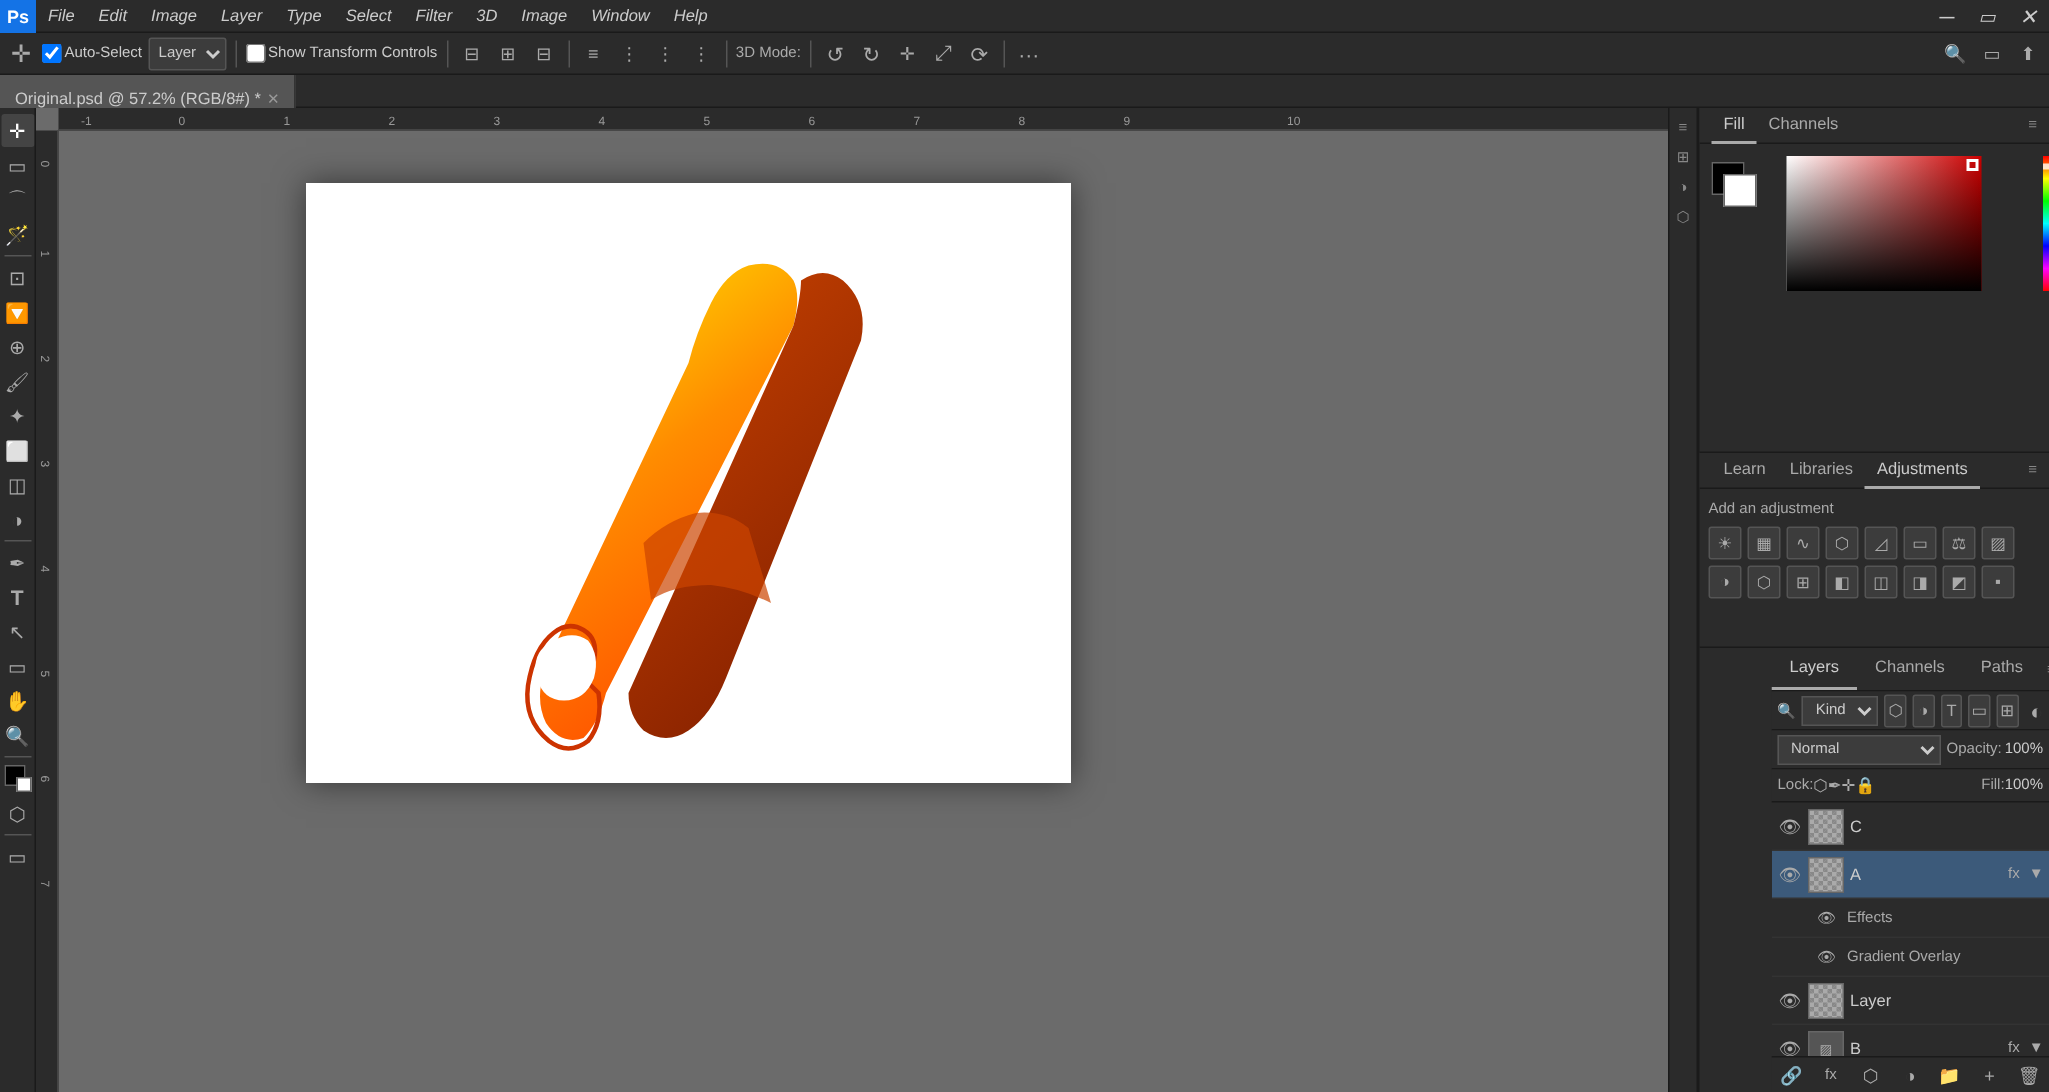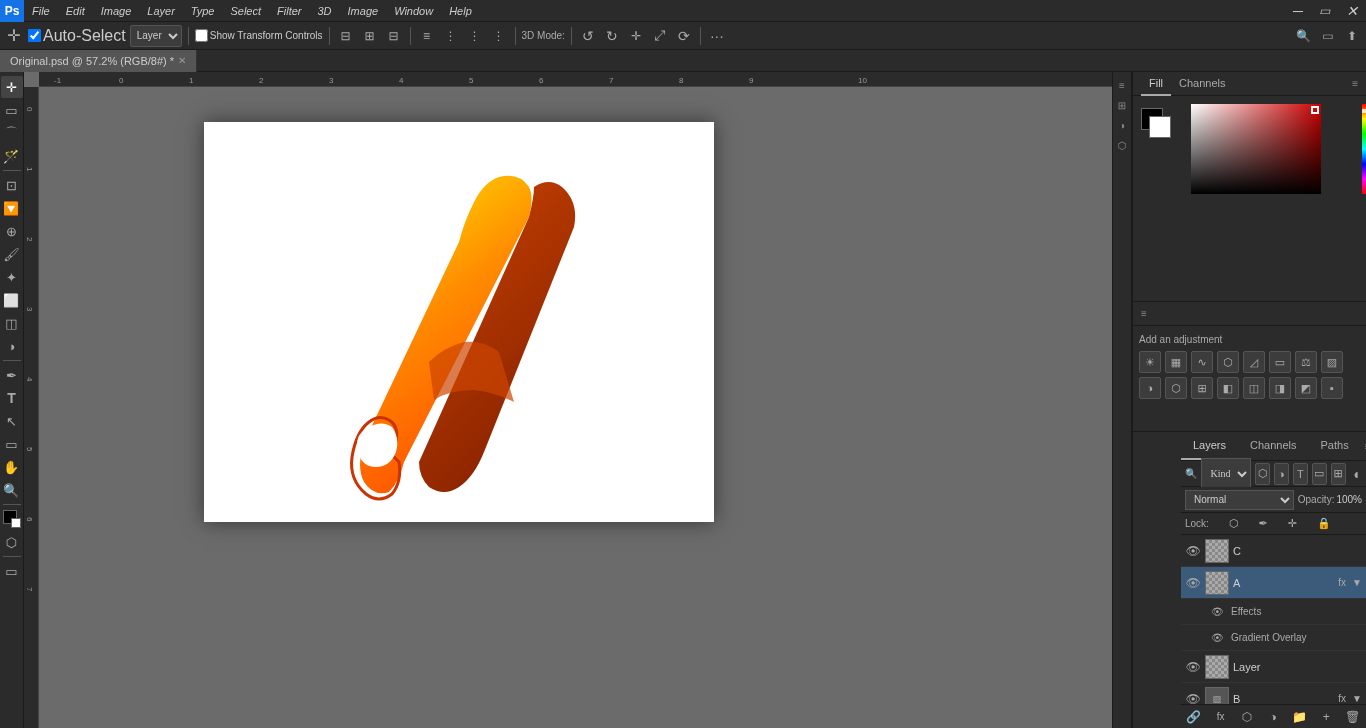--- a/index.html
+++ b/index.html
@@ -41,21 +41,21 @@
     #ruler-h { position: absolute; top: 0; left: 15px; right: 0; height: 15px; background: #2b2b2b; border-bottom: 1px solid #444; display: flex; align-items: flex-end; overflow: hidden; }
     #ruler-v { position: absolute; top: 15px; left: 0; width: 15px; bottom: 0; background: #2b2b2b; border-right: 1px solid #444; }
 
     
     #canvas { position: absolute; top: 50px; left: 180px; width: 510px; height: 400px; background: white; box-shadow: 0 0 20px rgba(0,0,0,0.5); }
 
     
     #tab-bar { height: 22px; background: #2b2b2b; border-bottom: 1px solid #1a1a1a; display: flex; align-items: center; }
     .tab { height: 22px; padding: 0 10px; display: flex; align-items: center; background: #444; border-right: 1px solid #333; font-size: 11px; color: #ccc; gap: 4px; cursor: pointer; }
     .tab .close { font-size: 10px; color: #999; cursor: pointer; }
-    .tab.active { background: #555; }
+    .tab.active { background: #555; align-items: flex-end; }
 
     
     #right-panel { width: 234px; background: #2b2b2b; border-left: 1px solid #1a1a1a; display: flex; flex-direction: column; }
 
     
     #color-panel { height: 230px; border-bottom: 1px solid #1a1a1a; }
     .panel-header { height: 24px; background: #2b2b2b; display: flex; align-items: center; justify-content: space-between; padding: 0 8px; border-bottom: 1px solid #1a1a1a; }
     .panel-tabs { display: flex; }
     .panel-tab { padding: 0 8px; height: 24px; display: flex; align-items: center; font-size: 11px; color: #aaa; cursor: pointer; border-bottom: 2px solid transparent; }
     .panel-tab.active { color: #ccc; border-bottom: 2px solid #aaa; }
@@ -66,25 +66,25 @@
     #adjustments-panel { height: 130px; border-bottom: 1px solid #1a1a1a; }
     .adj-icons { padding: 6px; display: flex; flex-wrap: wrap; gap: 4px; }
     .adj-icon { width: 22px; height: 22px; background: #3c3c3c; border: 1px solid #555; display: flex; align-items: center; justify-content: center; font-size: 11px; cursor: pointer; color: #aaa; border-radius: 2px; }
 
     
     #layers-panel { flex: 1; display: flex; flex-direction: column; overflow: hidden; margin-left: 48px; }
     .layers-tabs { display: flex; border-bottom: 1px solid #1a1a1a; }
     .layers-tab { padding: 0 12px; height: 28px; display: flex; align-items: center; font-size: 11px; color: #aaa; cursor: pointer; border-bottom: 2px solid transparent; }
     .layers-tab.active { color: #ccc; border-bottom: 2px solid #aaa; }
     .layers-filter { height: 26px; background: #2b2b2b; display: flex; align-items: center; padding: 0 4px; gap: 4px; border-bottom: 1px solid #1a1a1a; }
-    .layers-filter-select { height: 32px; background: #3c3c3c; border: 1px solid #555; color: #ccc; font-size: 10px; padding: 0 4px; font-family: Liberation Serif, serif; }
+    .layers-filter-select { height: 20px; background: #3c3c3c; border: 1px solid #555; color: #ccc; font-size: 10px; padding: 0 4px; }
     .layers-blend { height: 26px; background: #2b2b2b; display: flex; align-items: center; padding: 0 4px; gap: 4px; border-bottom: 1px solid #1a1a1a; }
     .layers-blend-select { height: 20px; background: #3c3c3c; border: 1px solid #555; color: #ccc; font-size: 10px; padding: 0 4px; flex: 1; }
     .layers-opacity { display: flex; align-items: center; gap: 2px; font-size: 10px; color: #aaa; }
-    .layers-lock-row { height: 22px; background: #2b2b2b; display: flex; align-items: center; padding: 0 4px; gap: 20px; border-bottom: 1px solid #1a1a1a; }
+    .layers-lock-row { height: 22px; background: #2b2b2b; display: flex; align-items: center; padding: 0 4px; gap: 0; border-bottom: 1px solid #1a1a1a; }
     .lock-icon { font-size: 11px; color: #aaa; cursor: pointer; }
     .layers-list { flex: 1; overflow-y: auto; background: #2b2b2b; }
     .layer-item { height: 32px; display: flex; align-items: center; padding: 0 4px; gap: 4px; border-bottom: 1px solid #333; cursor: pointer; }
     .layer-item.active { background: #3c5a7a; }
     .layer-eye { width: 16px; height: 16px; display: flex; align-items: center; justify-content: center; font-size: 12px; cursor: pointer; color: #aaa; }
     .layer-thumb-checker { width: 24px; height: 24px; background-image: 
       linear-gradient(45deg, #888 25%, transparent 25%), 
       linear-gradient(-45deg, #888 25%, transparent 25%), 
       linear-gradient(45deg, transparent 75%, #888 75%), 
       linear-gradient(-45deg, transparent 75%, #888 75%);
@@ -132,21 +132,21 @@
   <div style="flex:1"></div>
   <div class="menu-item" style="font-size:14px">─</div>
   <div class="menu-item" style="font-size:12px">▭</div>
   <div class="menu-item" style="font-size:14px">✕</div>
 </div>
 
 <div id="options-bar">
   <div class="options-icon" style="font-size:16px">✛</div>
   <div style="display:flex;align-items:center;gap:2px">
     <input type="checkbox" checked="" style="">
-    <span style="font-size:16px;color:#ccc">Auto-Select</span>
+    <span style="font-size:10px;color:#ccc">Auto-Select</span>
   </div>
   <select class="options-btn" style="padding:0 2px">
     <option>Layer</option>
   </select>
   <div class="options-separator"></div>
   <div style="display:flex;align-items:center;gap:2px">
     <input type="checkbox" style="">
     <span style="font-size:10px;color:#ccc">Show Transform Controls</span>
   </div>
   <div class="options-separator"></div>
@@ -306,20 +306,25 @@
               <div style="position:absolute;right:0;top:5px;width:10px;height:4px;background:white;opacity:0.8;"></div>
             </div>
 
           </div>
         </div>
       </div>
     </div>
 
     <div id="adjustments-panel">
       <div class="panel-header">
+        <div class="panel-tabs">
+          <div class="panel-tab">Learn</div>
+          <div class="panel-tab">Libraries</div>
+          <div class="panel-tab active">Adjustments</div>
+        </div>
         <div class="panel-collapse">≡</div>
       </div>
       <div class="adj-icons">
         <div style="width:100%;font-size:10px;color:#aaa;padding:2px 0">Add an adjustment</div>
 
         <div class="adj-icon">☀</div>
         <div class="adj-icon">▦</div>
         <div class="adj-icon">∿</div>
         <div class="adj-icon">⬡</div>
         <div class="adj-icon">◿</div>

